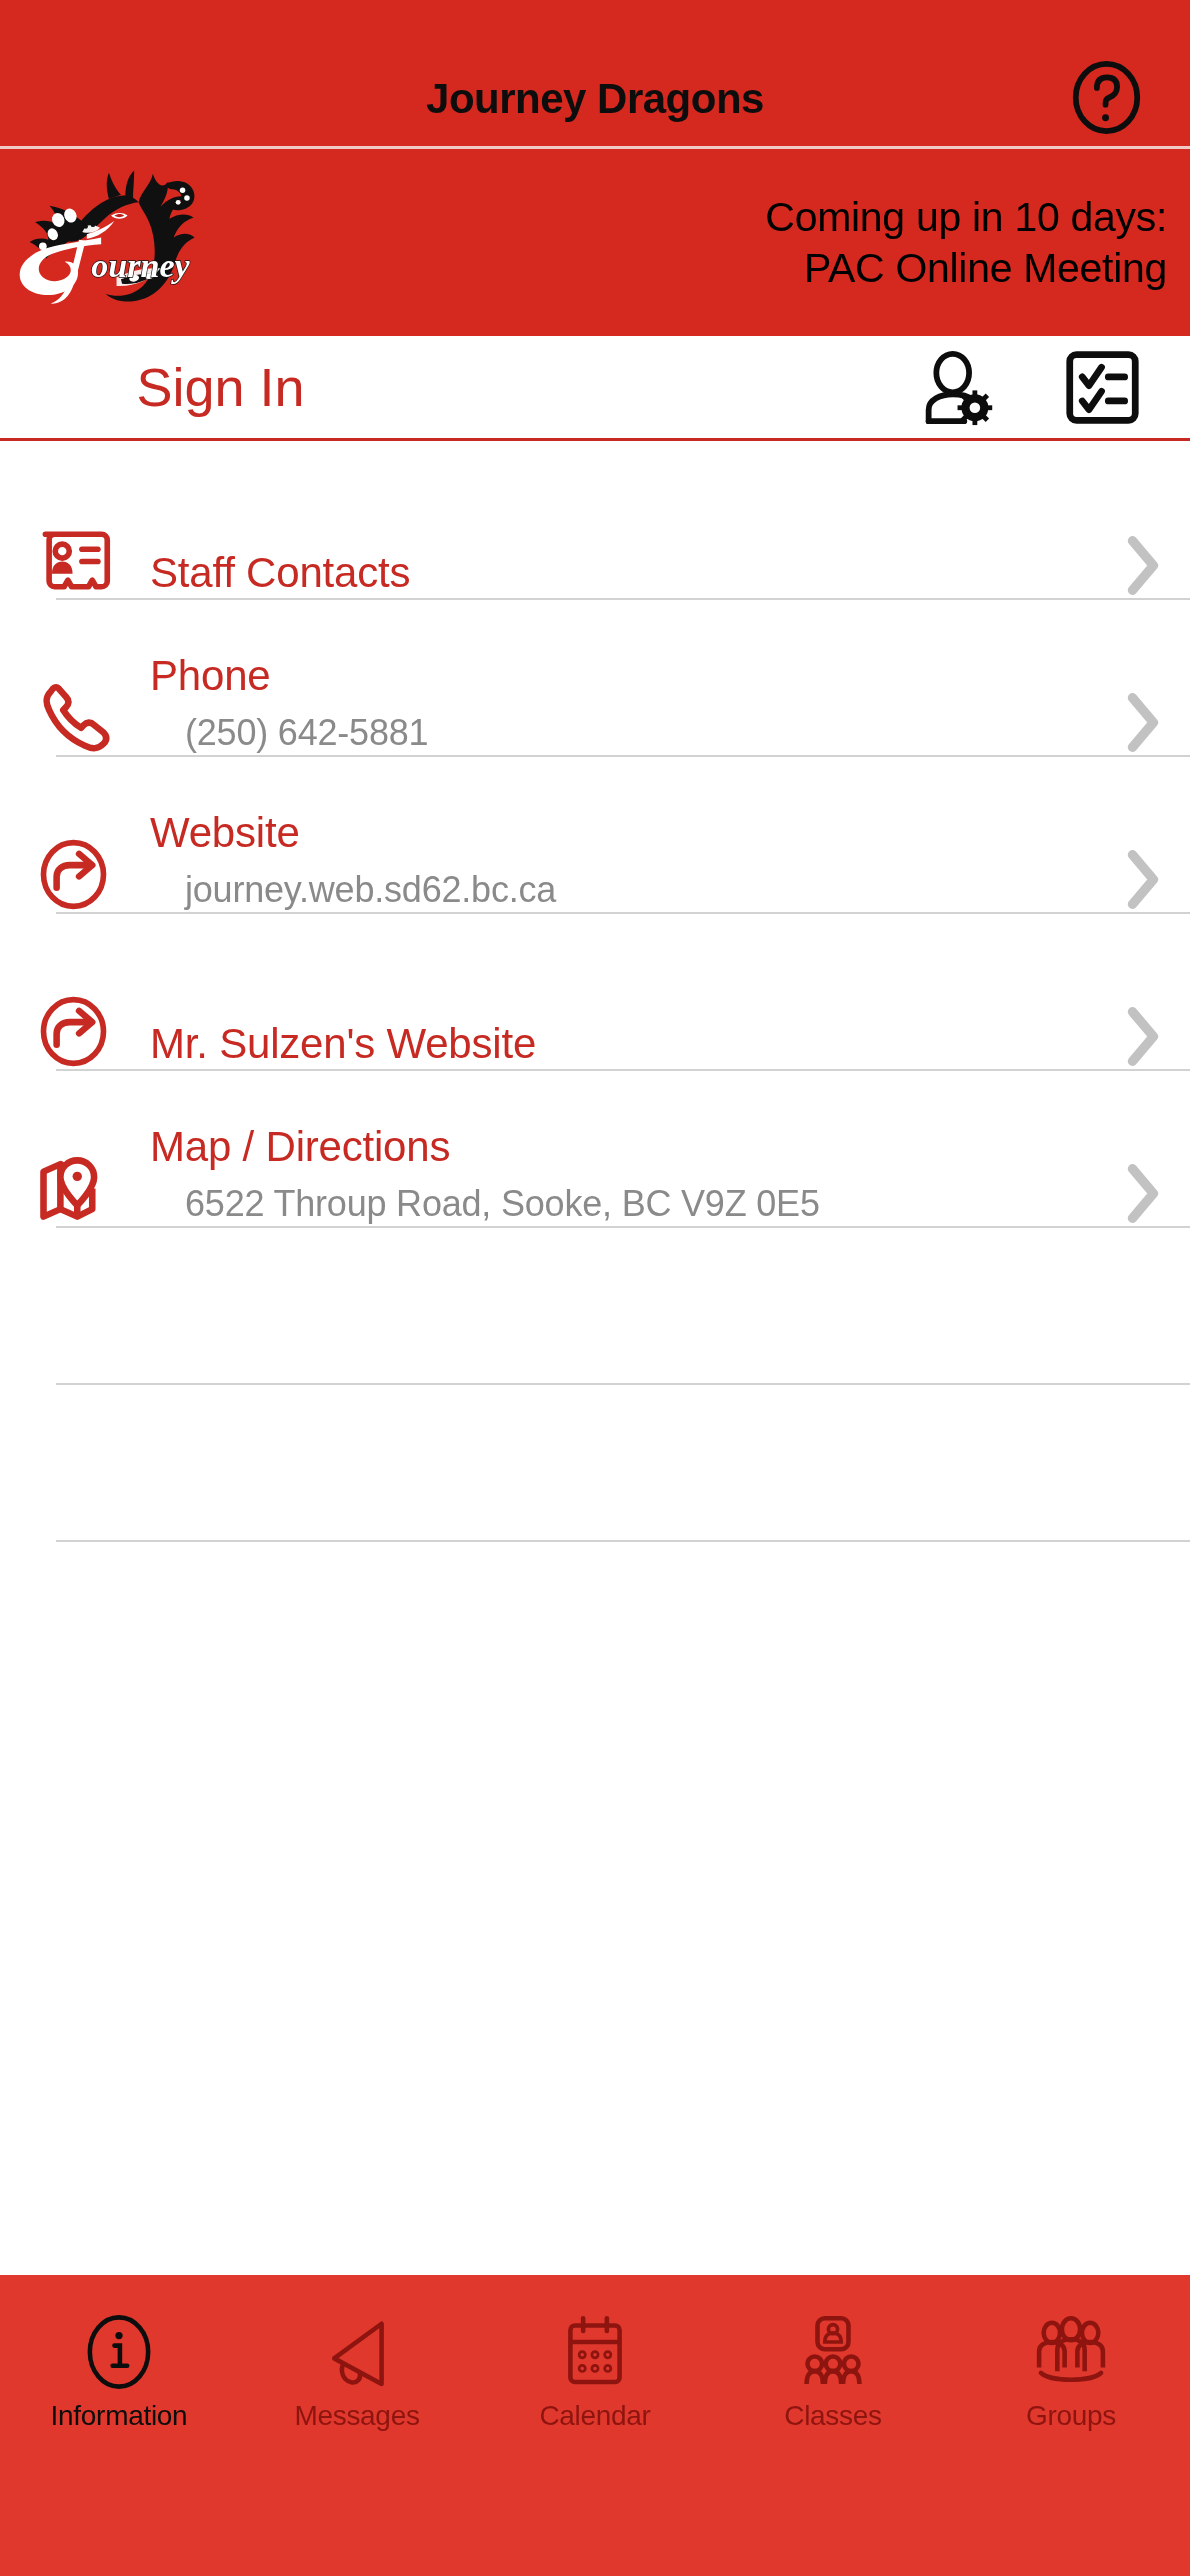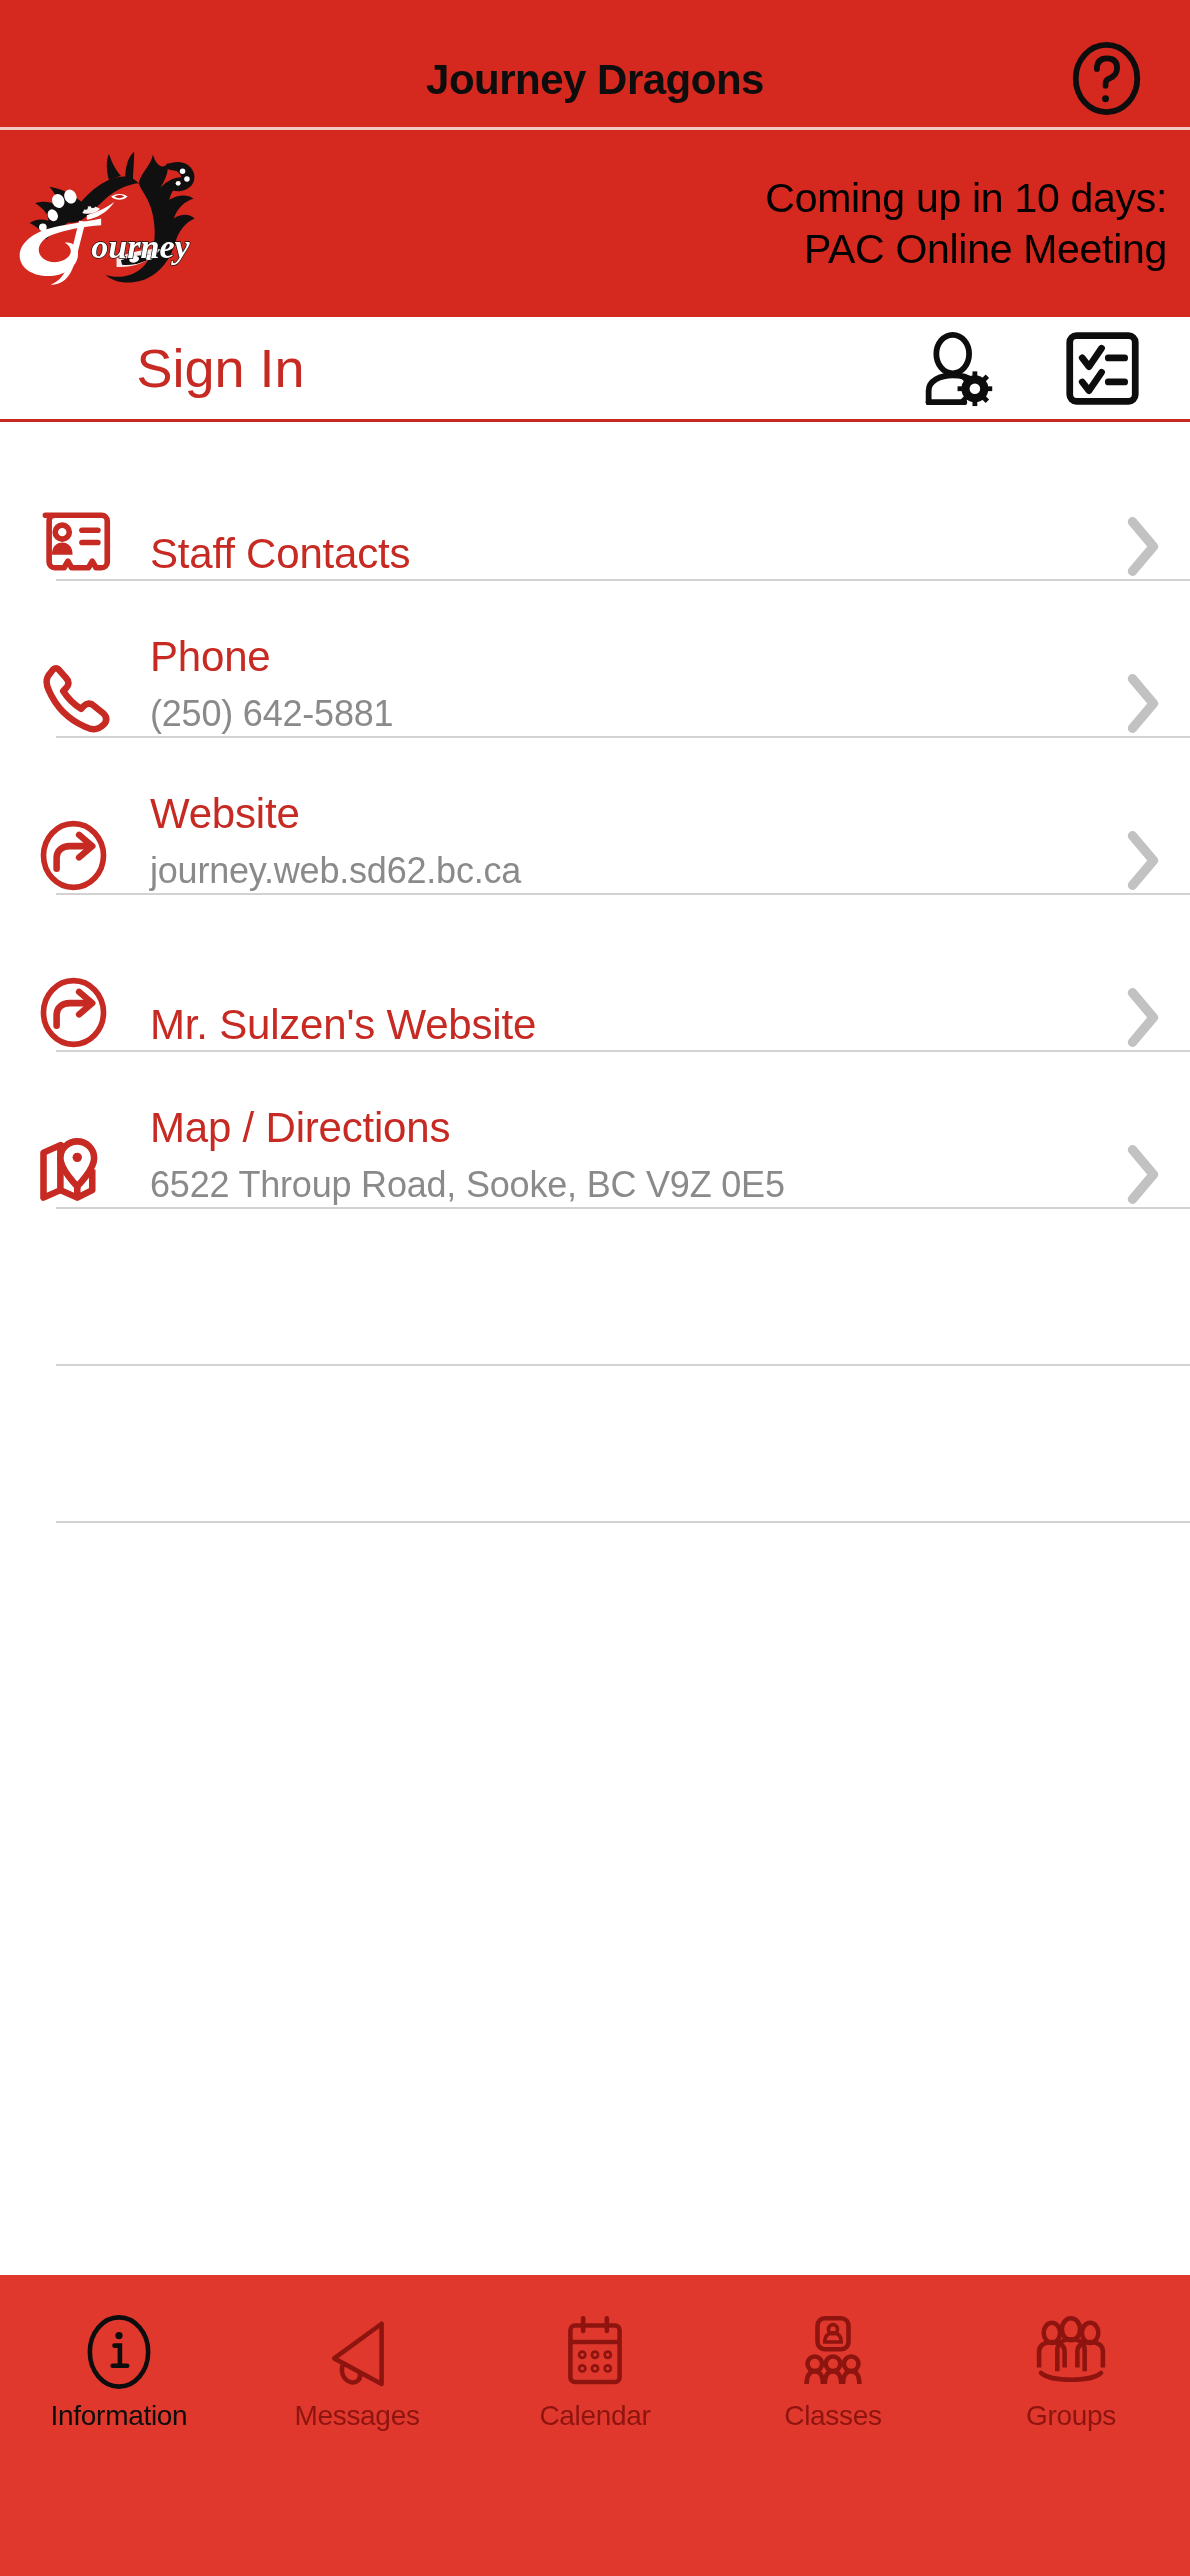--- a/index.html
+++ b/index.html
@@ -6,21 +6,21 @@
   html,body { width:1190px; height:2576px; }
   body {
     font-family:"Liberation Sans", sans-serif;
     background:#ffffff;
     overflow:hidden;
   }
   .screen { position:relative; width:1190px; height:2576px; background:#fff; display:flex; flex-direction:column; }
 
   
   .navbar {
-    height:130px; background:#D5291F; position:relative;
+    height:149px; background:#D5291F; position:relative;
     display:flex; align-items:flex-end; justify-content:center;
     border-bottom:3.8px solid #f0c9c5;
     flex:0 0 auto;
   }
   .nav-title {
     font-size:42px; font-weight:bold; color:#0d0d0d;
     padding-bottom:23px; letter-spacing:-0.5px;
   }
   .help-btn {
     position:absolute; right:46px; bottom:11.5px;
@@ -63,21 +63,21 @@
     padding:0 0 0 27px; min-height:157px;
   }
   .row + .row::before {
     content:""; position:absolute; left:56px; right:0; top:0;
     height:1.9px; background:#d2d2d2;
   }
   .row-icon { width:92px; flex:0 0 92px; display:flex; align-items:center; justify-content:center; }
   .row-icon svg { display:block; }
   .row-body { flex:1 1 auto; padding-left:31px; padding-right:19px; }
   .row-title { color:#C62A22; font-size:42px; line-height:1.18; letter-spacing:-0.2px; }
-  .row-sub { color:#8a8a8a; font-size:36px; line-height:1.25; margin-top:9.6px; letter-spacing:-0.2px; }
+  .row-sub { color:#8a8a8a; font-size:36px; line-height:1.25; margin-top:9.6px; letter-spacing:-0.2px;margin-left:35px; }
   .chev { flex:0 0 96px; display:flex; align-items:center; justify-content:center; }
   .row.empty { min-height:157px; }
 
   
   .tabbar {
     height:176px; background:#E0382C; display:flex; flex:0 0 auto;
     align-items:center;
   }
   .tab { flex:1 1 0; display:flex; flex-direction:column; align-items:center; padding-top:13.4px; }
   .tab-ico { height:88px; display:flex; align-items:center; justify-content:center; }

